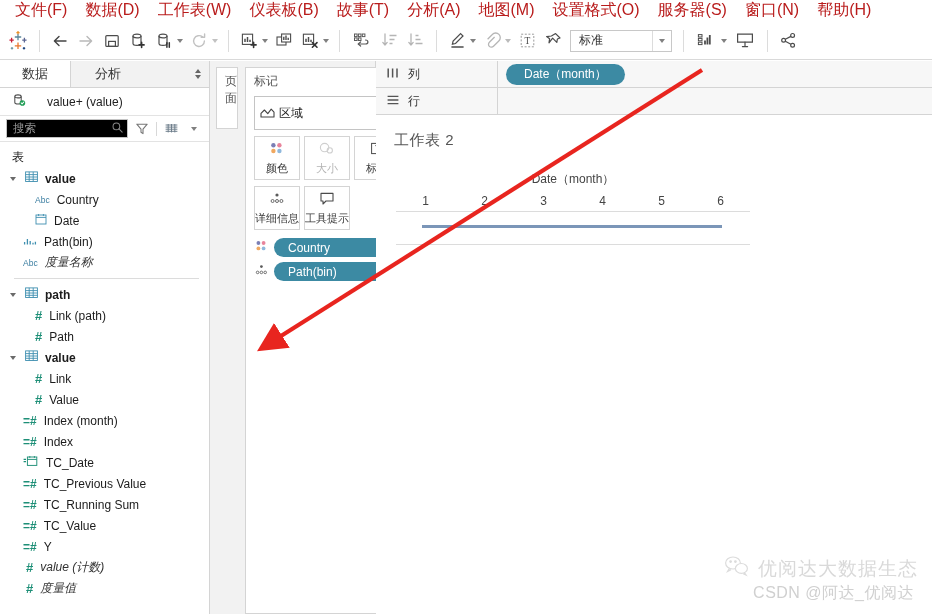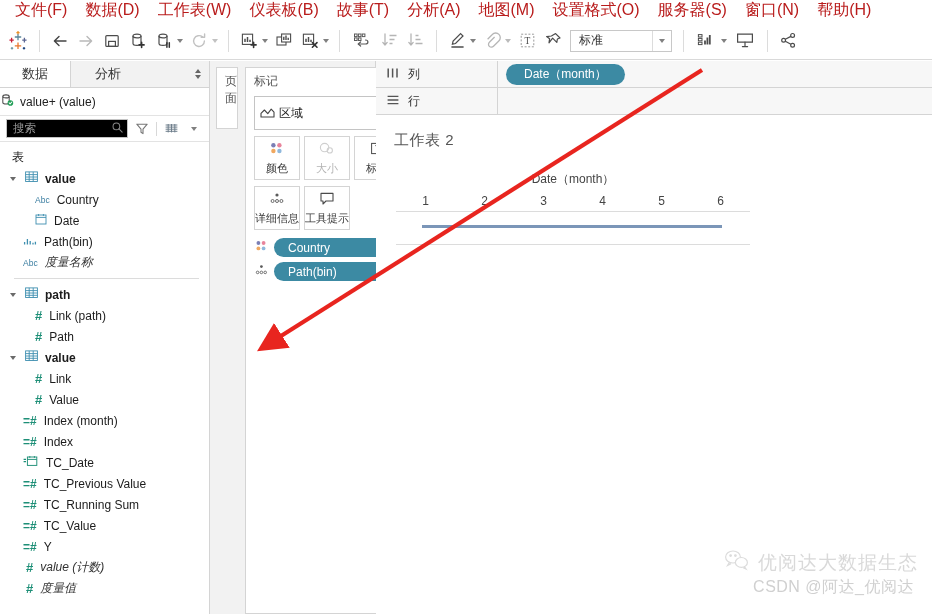--- a/index.html
+++ b/index.html
@@ -122,22 +122,23 @@
     position: absolute; right: 8px; top: 50%; transform: translateY(-50%);
     display:flex; flex-direction:column; align-items:center; gap:2px;
   }
   .updown i { display:block; width:0; height:0; }
   .updown .u { border-left:3px solid transparent; border-right:3px solid transparent; border-bottom:4px solid #666; }
   .updown .d { border-left:3px solid transparent; border-right:3px solid transparent; border-top:4px solid #666; }
 
   #dp-conn {
     height: 28px;
     display: flex; align-items: center;
+    padding-left: 12px;
     border-bottom: 1px solid #e3e3e3;
-    gap: 5px;
+    gap: 20px;
   }
   #dp-conn .cname { font-size: 12px; color: #222; }
 
   #dp-search {
     height: 26px;
     display: flex; align-items: center;
     padding: 0 6px;
     gap: 5px;
     border-bottom: 1px solid #e3e3e3;
   }
@@ -347,21 +348,21 @@
     position: absolute;
     left: 0; top: 0;
     width: 932px; height: 614px;
     pointer-events: none;
     z-index: 50;
   }
 
   
   #watermark {
     position: absolute;
-    right: 14px; bottom: 16px;
+    right: 14px; bottom: 10px;
     display: flex; flex-direction: column;
     align-items: flex-end;
     z-index: 40;
     pointer-events: none;
     text-align: center;
   }
   #wm-line1 {
     display:flex; align-items:center; gap: 8px;
     color: #d9d9d9;
     font-size: 19px;

